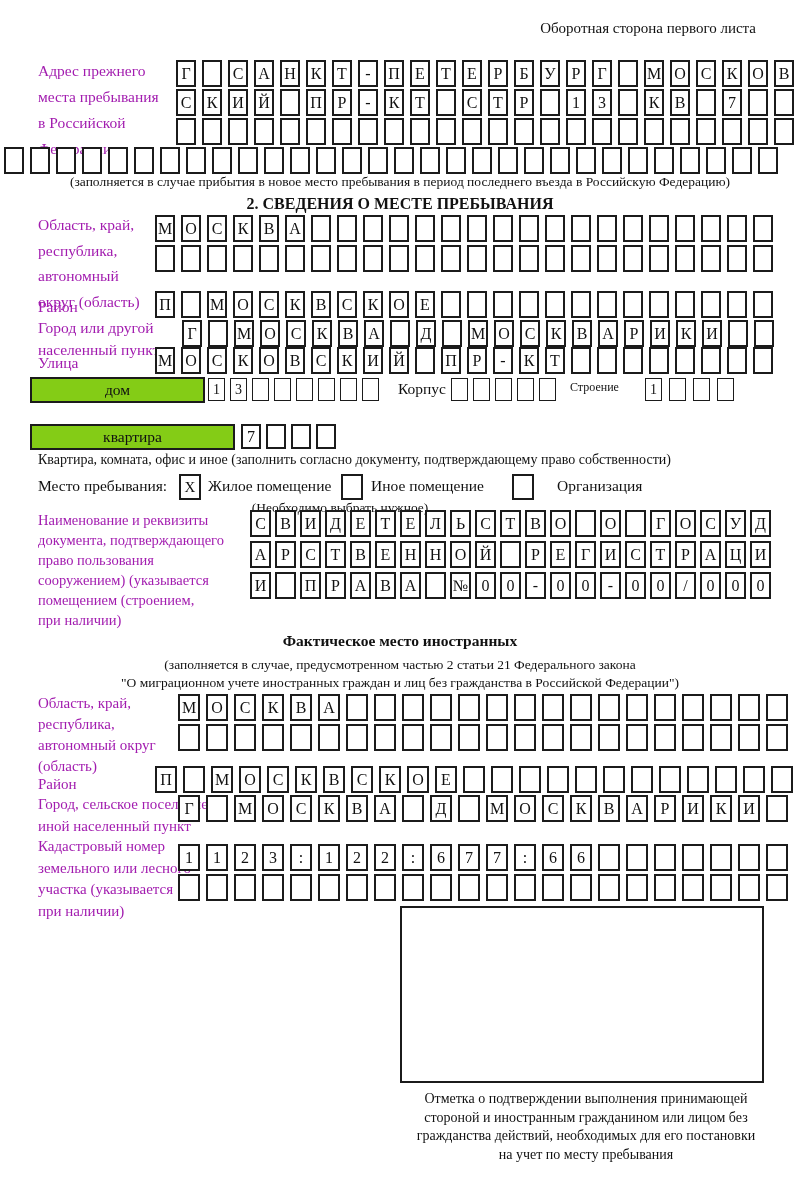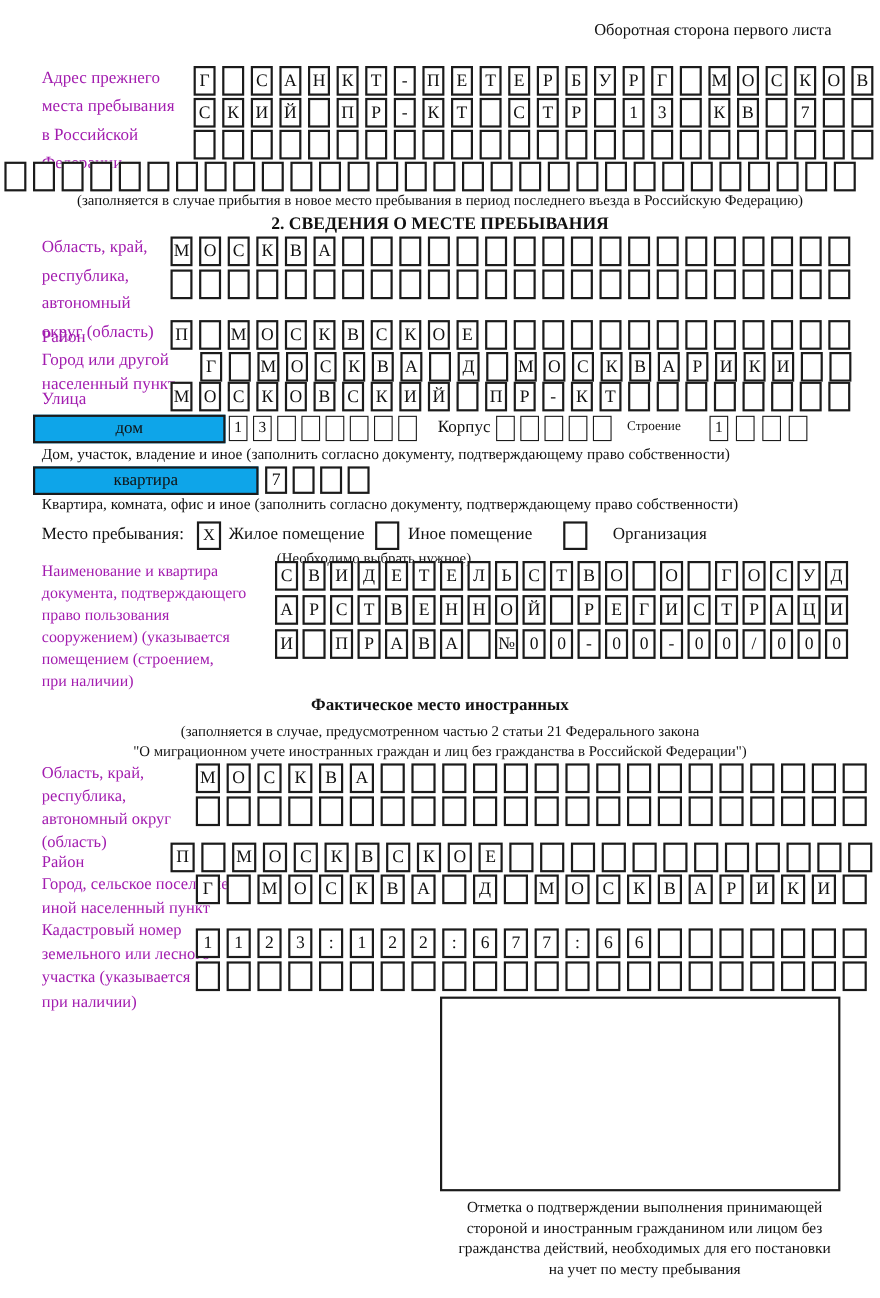--- a/index.html
+++ b/index.html
@@ -15,21 +15,21 @@
         display:flex;align-items:center;justify-content:center;
         font-size:16px;font-family:"Liberation Serif",serif;background:#fff;}
   .boxrow.sm{gap:5px;}
   .boxrow.sm .cell{width:17px;height:23px;border-width:1.8px;font-size:14px;}
   .boxrow.q{gap:5px;}
   .boxrow.q .cell{width:20px;height:25px;}
   .boxrow.lg{gap:6px;}
   .boxrow.lg .cell{width:22px;height:27px;}
   .boxrow.doc{gap:4px;}
   .boxrow.doc .cell{width:21px;height:27px;}
-  .longbox{position:absolute;border:2px solid #1b1b1b;box-sizing:border-box;background:#0ea5e9;
+  .longbox{position:absolute;border:2px solid #1b1b1b;box-sizing:border-box;background:#84cc16;
            display:flex;align-items:center;justify-content:center;font-size:15.5px;}
   .chk{position:absolute;width:22px;height:26px;border:2px solid #1b1b1b;box-sizing:border-box;
        display:flex;align-items:center;justify-content:center;font-size:15px;background:#fff;}
   .stamp-box{position:absolute;left:400px;top:906px;width:364px;height:177px;
              border:2.5px solid #1b1b1b;box-sizing:border-box;background:#fff;}
   .stamp-note{position:absolute;left:388px;top:1090px;width:396px;text-align:center;
               font-size:14px;line-height:18.5px;}
   .stamp-note .ln{display:block;}
   .center-note{position:absolute;left:0;width:800px;text-align:center;font-size:13.5px;}
 </style>
@@ -324,42 +324,41 @@
       <div class="cell"></div>
       <div class="cell"></div>
     </div>
   <div class="abs" style="left:570px;top:380px;font-size:12px;">Строение</div>
   <div class="boxrow sm" style="left:645px;top:378px;gap:7px;">
       <div class="cell">1</div>
       <div class="cell"></div>
       <div class="cell"></div>
       <div class="cell"></div>
     </div>
-  <div class="small-note" style="left:38px;top:406px;font-size:14px;">Дом, участок, владение и иное (заполнить согласно документу, подтверждающему право собственности)</div>
 
   <div class="longbox" style="left:30px;top:424px;width:205px;height:26px;">квартира</div>
   <div class="boxrow q" style="left:241px;top:424px;">
       <div class="cell">7</div>
       <div class="cell"></div>
       <div class="cell"></div>
       <div class="cell"></div>
     </div>
   <div class="small-note" style="left:38px;top:452px;font-size:14px;">Квартира, комната, офис и иное (заполнить согласно документу, подтверждающему право собственности)</div>
 
   <div class="abs" style="left:38px;top:477px;font-size:15.5px;">Место пребывания:</div>
   <div class="chk" style="left:179px;top:474px;">X</div>
   <div class="abs" style="left:208px;top:477px;font-size:15.5px;">Жилое помещение</div>
   <div class="chk" style="left:341px;top:474px;"></div>
   <div class="abs" style="left:371px;top:477px;font-size:15.5px;">Иное помещение</div>
   <div class="chk" style="left:512px;top:474px;"></div>
   <div class="abs" style="left:557px;top:477px;font-size:15.5px;">Организация</div>
   <div class="abs" style="left:200px;top:500px;width:280px;text-align:center;font-size:13.5px;">(Необходимо выбрать нужное)</div>
 
   <div class="lbl" style="left:38px;top:510px;width:210px;font-size:14.5px;line-height:20px;">
-    <span class="ln">Наименование и квартира</span>
+    <span class="ln">Наименование и реквизиты</span>
     <span class="ln">документа, подтверждающего</span>
     <span class="ln">право пользования</span>
     <span class="ln">сооружением) (указывается</span>
     <span class="ln">помещением (строением,</span>
     <span class="ln">при наличии)</span>
   </div>
   <div class="boxrow doc" style="left:250px;top:510px;">
       <div class="cell">С</div>
       <div class="cell">В</div>
       <div class="cell">И</div>

